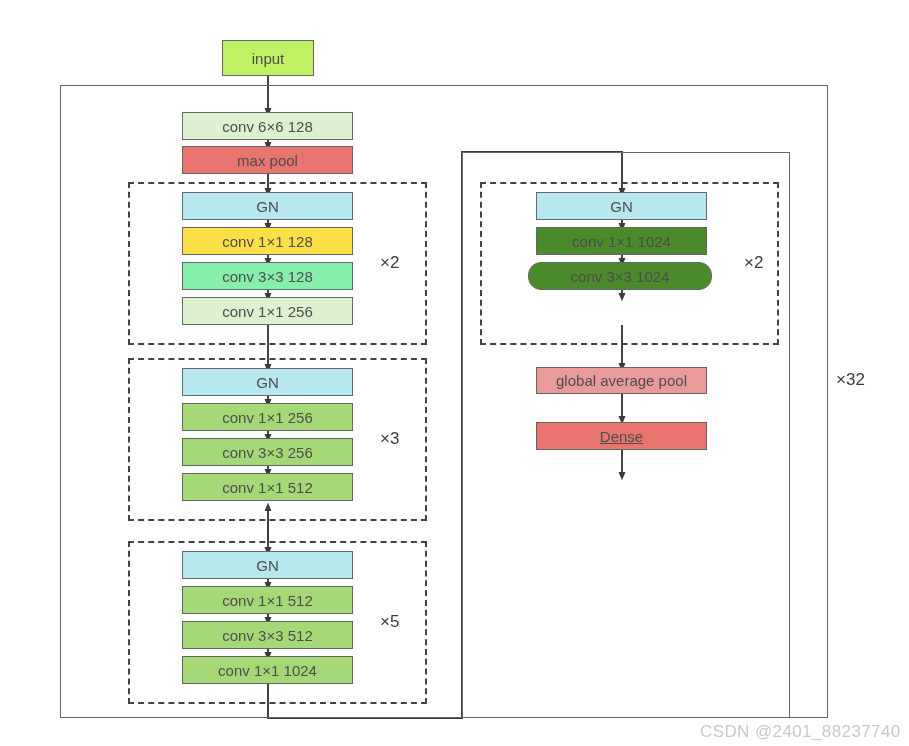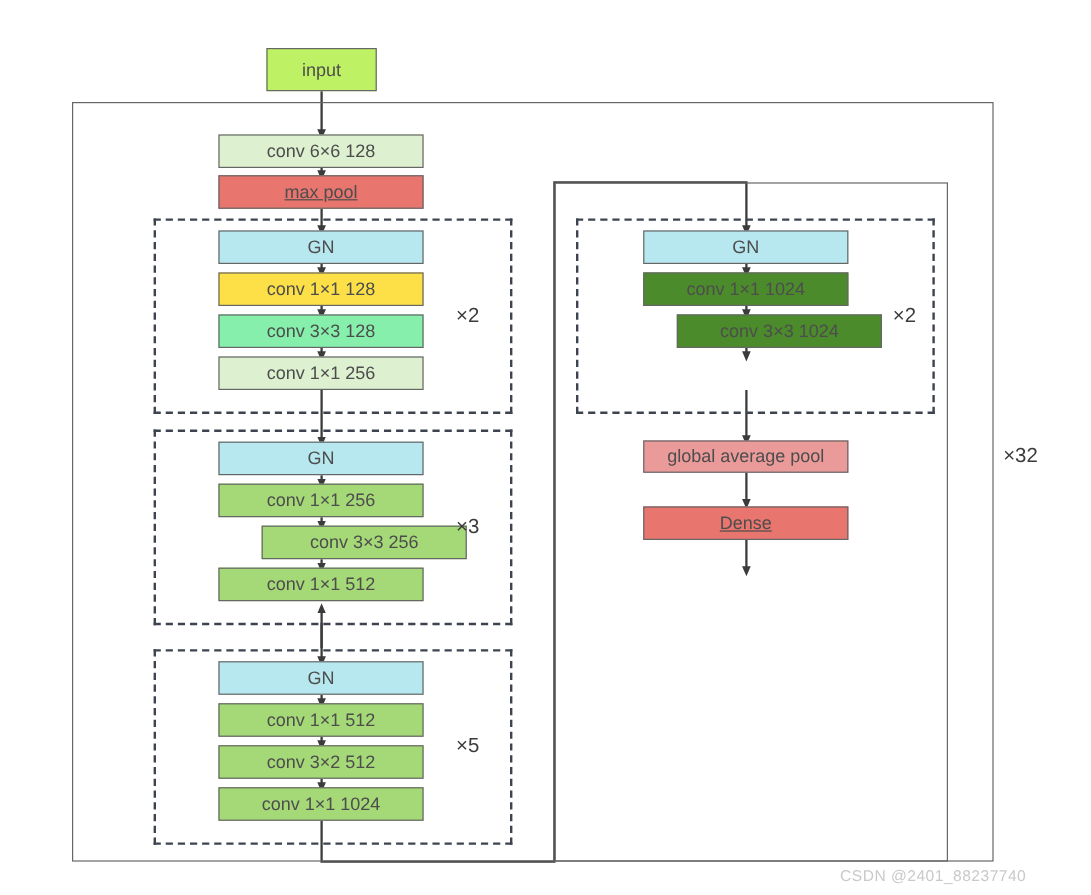--- a/index.html
+++ b/index.html
@@ -5,21 +5,21 @@
   html,body{margin:0;padding:0;background:#ffffff;}
   body{width:909px;height:746px;position:relative;overflow:hidden;
        font-family:"Liberation Sans","DejaVu Sans",sans-serif;color:#4d4d4d;}
   #canvas{position:absolute;left:0;top:0;width:909px;height:746px;}
   .node{position:absolute;box-sizing:border-box;border:1.4px solid #666666;
         display:flex;align-items:center;justify-content:center;
         font-size:15px;line-height:1;color:#4d4d4d;white-space:nowrap;}
   .grp{position:absolute;box-sizing:border-box;border:2.2px dashed #3d4450;background:transparent;}
   .plain-box{position:absolute;box-sizing:border-box;border:1.4px solid #666666;background:transparent;}
   .mult{position:absolute;font-size:17px;color:#3b3b3b;white-space:nowrap;}
-  .wm{position:absolute;font-size:13px;color:#c9c9c9;white-space:nowrap;letter-spacing:.4px;}
+  .wm{position:absolute;font-size:17px;color:#c9c9c9;white-space:nowrap;letter-spacing:.4px;}
   svg.links{position:absolute;left:0;top:0;width:909px;height:746px;pointer-events:none;}
 </style>
 </head>
 <body>
 
 <div id="canvas">
 
   <svg class="links" viewBox="0 0 909 746">
     <defs>
       <marker id="ah" markerWidth="9" markerHeight="9" refX="4.2" refY="4.2" orient="auto" markerUnits="userSpaceOnUse">
@@ -66,47 +66,47 @@
     </g>
   </svg>
 
   <div class="plain-box" style="left:60px;top:85px;width:768px;height:633px;"></div>
 
   <div class="plain-box" style="left:462px;top:152px;width:328px;height:566px;"></div>
 
   <div class="node" style="left:222px;top:40px;width:92px;height:36px;background:#bef264;">input</div>
 
   <div class="node" style="left:182px;top:112px;width:171px;height:28px;background:#ddf0cf;">conv 6×6 128</div>
-  <div class="node" style="left:182px;top:146px;width:171px;height:28px;background:#e8756e;text-decoration:underline;">max pool</div>
+  <div class="node" style="left:182px;top:146px;width:171px;height:28px;background:#e8756e;">max pool</div>
 
   <div class="grp" style="left:128px;top:182px;width:299px;height:163px;"></div>
   <div class="node" style="left:182px;top:192px;width:171px;height:28px;background:#b7e8ef;">GN</div>
   <div class="node" style="left:182px;top:227px;width:171px;height:28px;background:#fde047;">conv 1×1 128</div>
   <div class="node" style="left:182px;top:262px;width:171px;height:28px;background:#86efac;">conv 3×3 128</div>
   <div class="node" style="left:182px;top:297px;width:171px;height:28px;background:#ddf0cf;">conv 1×1 256</div>
   <div class="mult" style="left:380px;top:253px;">×2</div>
 
   <div class="grp" style="left:128px;top:358px;width:299px;height:163px;"></div>
   <div class="node" style="left:182px;top:368px;width:171px;height:28px;background:#b7e8ef;">GN</div>
   <div class="node" style="left:182px;top:403px;width:171px;height:28px;background:#a5d977;">conv 1×1 256</div>
-  <div class="node" style="left:182px;top:438px;width:171px;height:28px;background:#a5d977;margin-left:36px;">conv 3×3 256</div>
+  <div class="node" style="left:182px;top:438px;width:171px;height:28px;background:#a5d977;">conv 3×3 256</div>
   <div class="node" style="left:182px;top:473px;width:171px;height:28px;background:#a5d977;">conv 1×1 512</div>
   <div class="mult" style="left:380px;top:429px;">×3</div>
 
   <div class="grp" style="left:128px;top:541px;width:299px;height:163px;"></div>
   <div class="node" style="left:182px;top:551px;width:171px;height:28px;background:#b7e8ef;">GN</div>
   <div class="node" style="left:182px;top:586px;width:171px;height:28px;background:#a5d977;">conv 1×1 512</div>
-  <div class="node" style="left:182px;top:621px;width:171px;height:28px;background:#a5d977;">conv 3×2 512</div>
+  <div class="node" style="left:182px;top:621px;width:171px;height:28px;background:#a5d977;">conv 3×3 512</div>
   <div class="node" style="left:182px;top:656px;width:171px;height:28px;background:#a5d977;">conv 1×1 1024</div>
   <div class="mult" style="left:380px;top:612px;">×5</div>
 
   <div class="grp" style="left:480px;top:182px;width:299px;height:163px;"></div>
   <div class="node" style="left:536px;top:192px;width:171px;height:28px;background:#b7e8ef;">GN</div>
   <div class="node" style="left:536px;top:227px;width:171px;height:28px;background:#4b8b2b;">conv 1×1 1024</div>
-  <div class="node" style="left:564px;top:262px;width:171px;height:28px;background:#4b8b2b;">conv 3×3 1024</div>
+  <div class="node" style="left:528px;top:262px;width:184px;height:28px;background:#4b8b2b;border-radius:13px;">conv 3×3 1024</div>
   <div class="mult" style="left:744px;top:253px;">×2</div>
 
   <div class="node" style="left:536px;top:367px;width:171px;height:27px;background:#eb9a9a;">global average pool</div>
   <div class="node" style="left:536px;top:422px;width:171px;height:28px;background:#e8756e;text-decoration:underline;">Dense</div>
 
   <div class="mult" style="left:836px;top:370px;">×32</div>
 
   <div class="wm" style="left:700px;top:722px;">CSDN @2401_88237740</div>
 
 </div>

